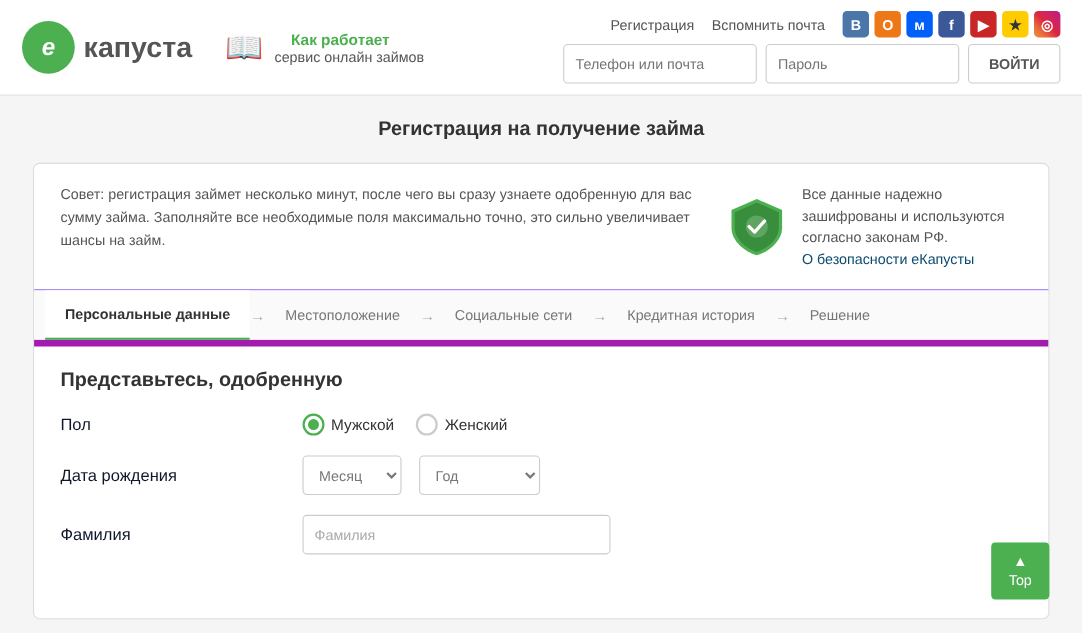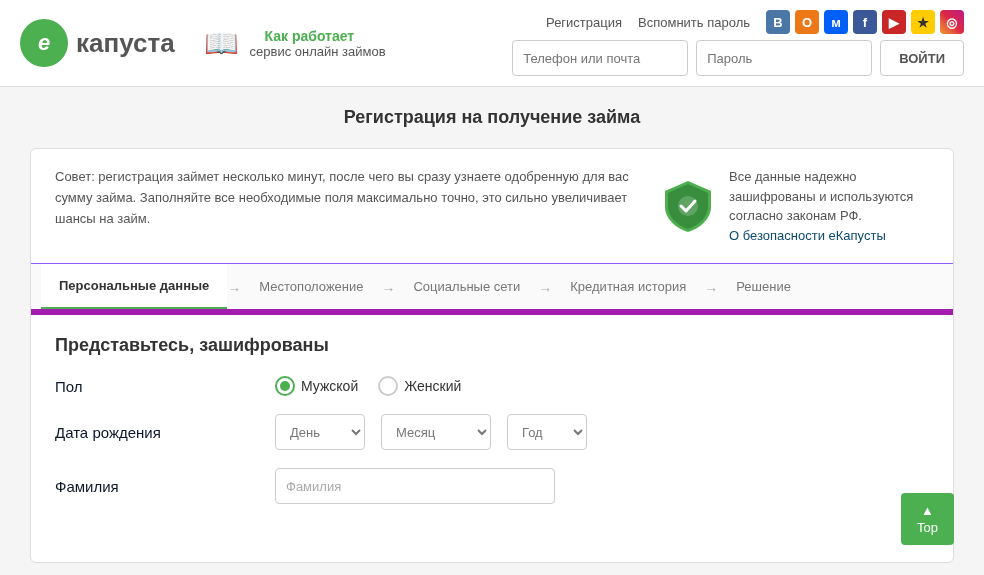--- a/index.html
+++ b/index.html
@@ -201,21 +201,21 @@
     <span class="book-icon">📖</span>
     <div class="how-it-works-text">
       <span>Как работает</span>
       <span>сервис онлайн займов</span>
     </div>
   </div>
 
   <div class="header-right">
     <div class="header-top-links">
       <a href="#">Регистрация</a>
-      <a href="#">Вспомнить пароль</a>
+      <a href="#">Вспомнить почта</a>
       <div class="social-icons">
         <div class="social-icon si-vk">В</div>
         <div class="social-icon si-ok">О</div>
         <div class="social-icon si-mail">м</div>
         <div class="social-icon si-fb">f</div>
         <div class="social-icon si-yt">▶</div>
         <div class="social-icon si-star">★</div>
         <div class="social-icon si-inst">◎</div>
       </div>
     </div>
@@ -266,21 +266,21 @@
       <div class="tab">
         <span>Кредитная история</span>
       </div>
       <span class="tab-arrow">→</span>
       <div class="tab">
         <span>Решение</span>
       </div>
     </div>
 
     <div class="form-section">
-      <div class="form-subtitle">Представьтесь, зашифрованы</div>
+      <div class="form-subtitle">Представьтесь, одобренную</div>
 
       <div class="form-row">
         <div class="form-label">Пол</div>
         <div class="radio-group">
           <label class="radio-item">
             <div class="radio-outer selected">
               <div class="radio-inner"></div>
             </div>
             <span>Мужской</span>
           </label>
@@ -288,23 +288,20 @@
             <div class="radio-outer"></div>
             <span>Женский</span>
           </label>
         </div>
       </div>
 
       <div class="form-row">
         <div class="form-label">Дата рождения</div>
         <div class="form-control">
           <select class="date-select">
-            <option>День</option>
-          </select>
-          <select class="date-select">
             <option>Месяц</option>
           </select>
           <select class="date-select">
             <option>Год</option>
           </select>
         </div>
       </div>
 
       <div class="form-row">
         <div class="form-label">Фамилия</div>

